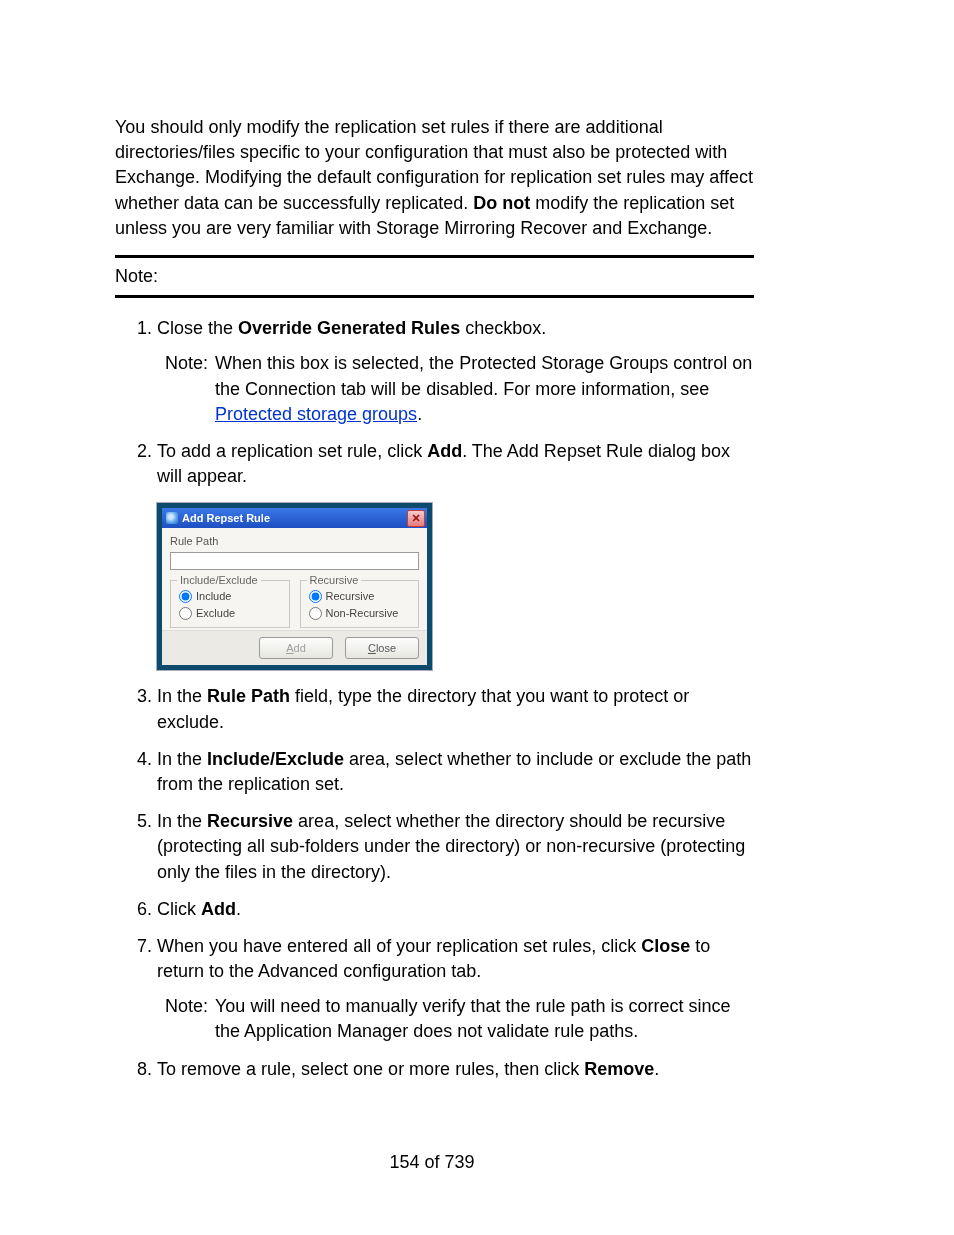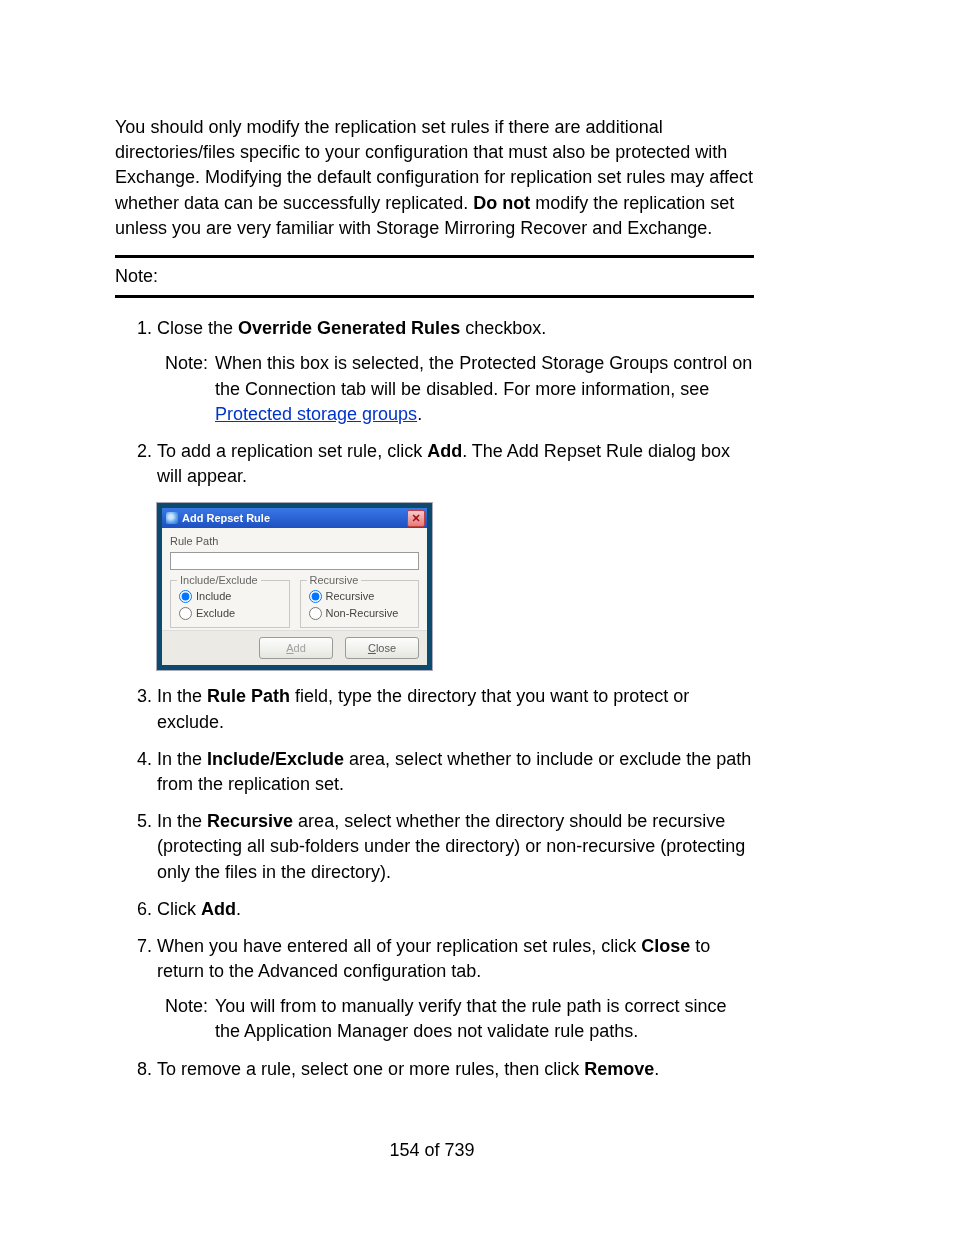--- a/index.html
+++ b/index.html
@@ -154,21 +154,21 @@
     border-radius: 3px;
     padding: 0 8px;
     display: flex; align-items: center; justify-content: center;
   }
   .win-button.disabled {
     color: #a0a0a0;
   }
   .win-button .ul { text-decoration: underline; }
   .footer {
     position: absolute;
-    bottom: 72px;
+    bottom: 60px;
     left: 0; width: 100%;
     text-align: center;
     font-size: 18px;
   }
   b { font-weight: bold; }
 </style>
 </head>
 <body>
 
 <div class="page">
@@ -262,21 +262,21 @@
     </li>
 
     <li>
       <span>Click </span><b>Add</b><span>.</span>
     </li>
 
     <li>
       <span>When you have entered all of your replication set rules, click </span><b>Close</b><span> to return to the Advanced configuration tab.</span>
       <div class="inner-note">
         <div class="inner-note-label">Note:</div>
-        <div class="inner-note-text">You will from to manually verify that the rule path is correct since the Application Manager does not validate rule paths.</div>
+        <div class="inner-note-text">You will need to manually verify that the rule path is correct since the Application Manager does not validate rule paths.</div>
       </div>
     </li>
 
     <li>
       <span>To remove a rule, select one or more rules, then click </span><b>Remove</b><span>.</span>
     </li>
 
   </ol>
 
   <div class="footer">154 of 739</div>

